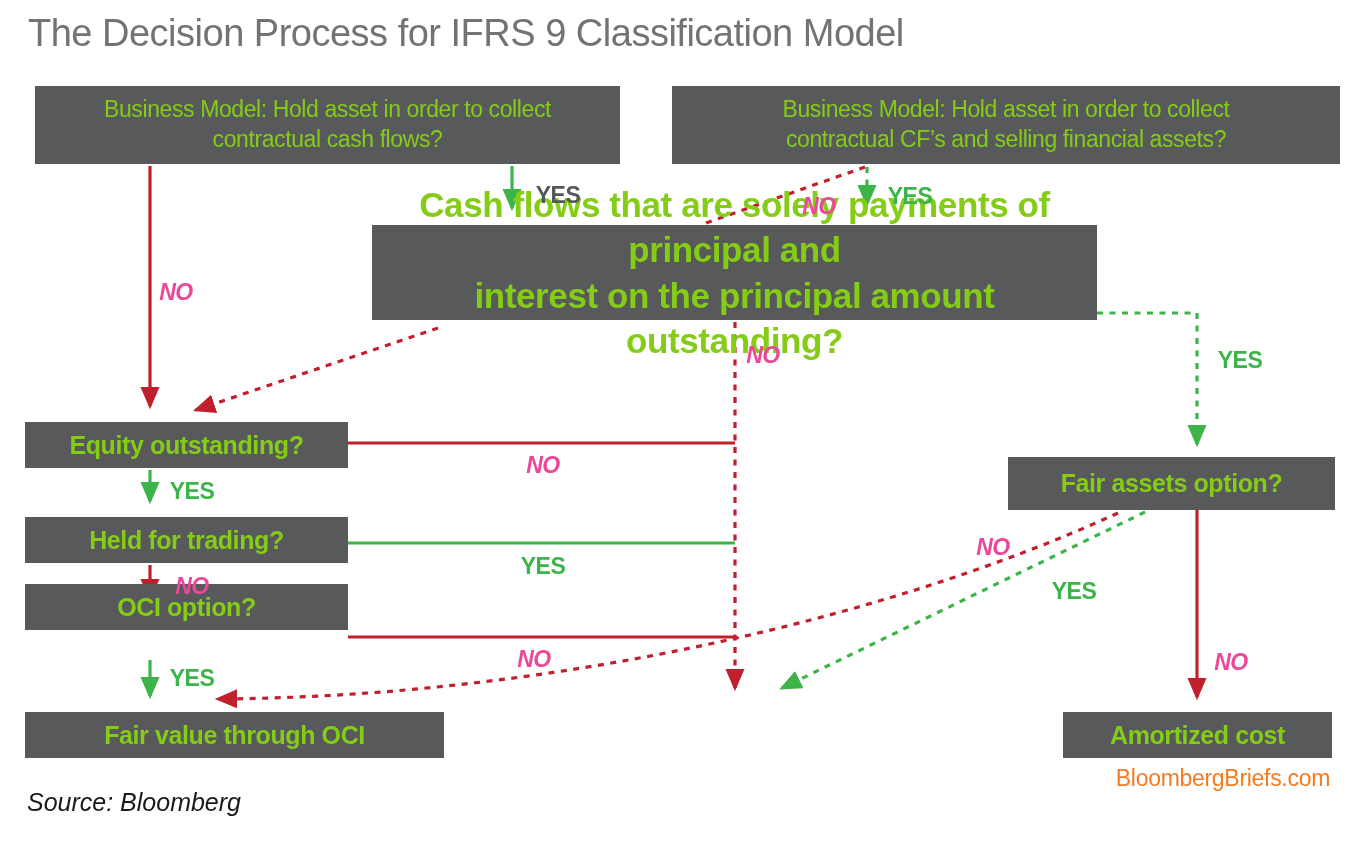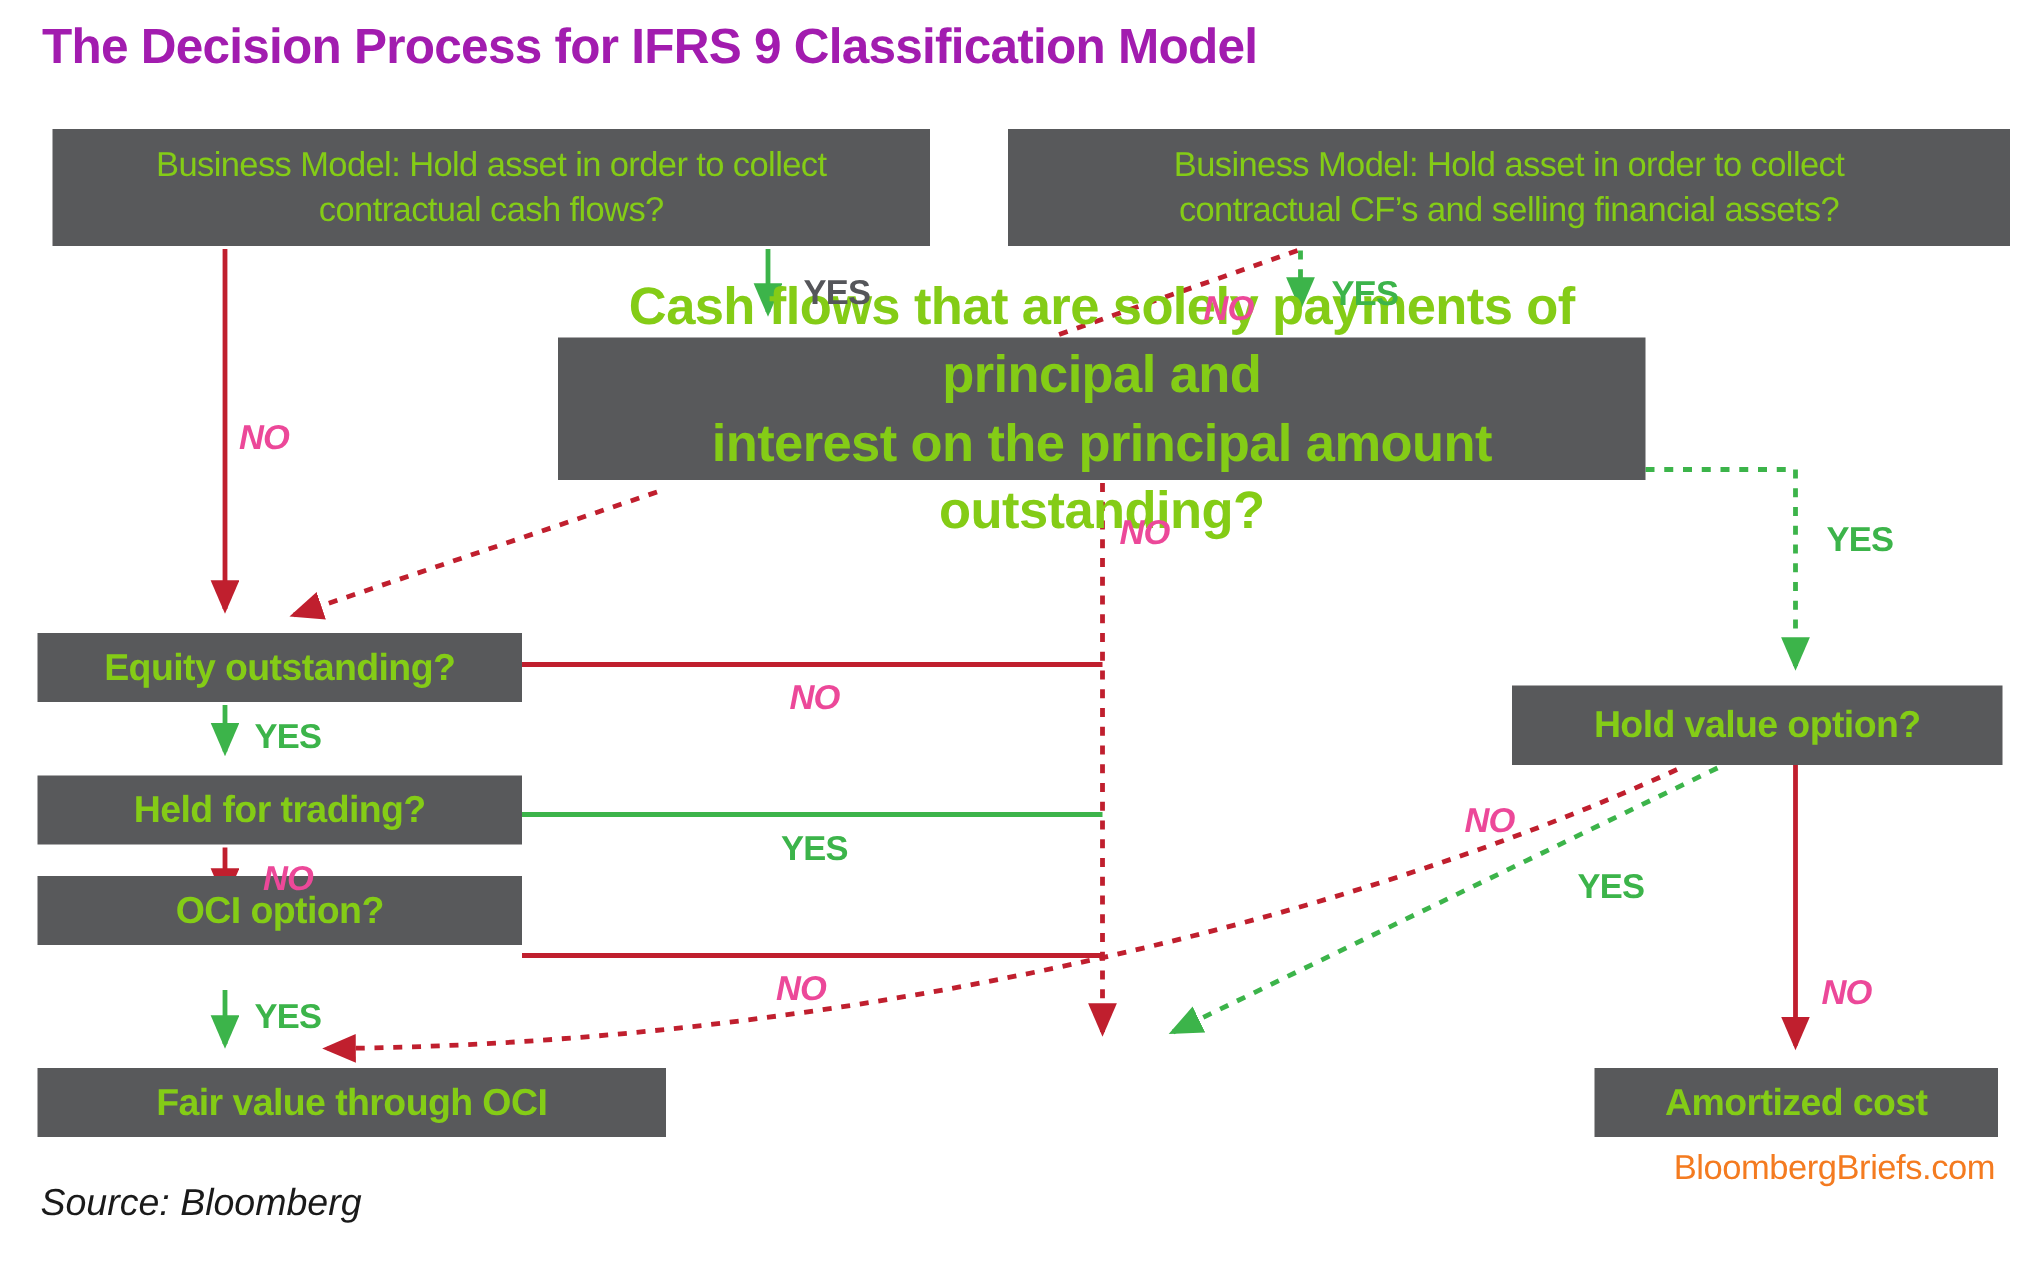--- a/index.html
+++ b/index.html
@@ -5,21 +5,21 @@
   html,body{margin:0;padding:0;background:#ffffff;}
   #canvas{
     position:relative;
     width:1359px;height:842px;
     background:#ffffff;
     font-family:"Liberation Sans", sans-serif;
     overflow:hidden;
   }
   #title{
     position:absolute;left:28px;top:12px;width:1200px;
-    font-size:33px;font-weight:bold;color:#a21caf;
+    font-size:38px;font-weight:normal;color:#737373;
     letter-spacing:-0.5px;
   }
   .box{
     position:absolute;
     background:#58595b;
     color:#84cc16;
     display:flex;align-items:center;justify-content:center;
     text-align:center;
     white-space:pre-line;
     line-height:1.3;
@@ -93,21 +93,21 @@
 
   <div class="box sppi" style="left:372px;top:225px;width:725px;height:95px;">Cash flows that are solely payments of principal and
 interest on the principal amount outstanding?</div>
 
   <div class="box b" style="left:25px;top:422px;width:323px;height:46px;">Equity outstanding?</div>
 
   <div class="box b" style="left:25px;top:517px;width:323px;height:46px;">Held for trading?</div>
 
   <div class="box b" style="left:25px;top:584px;width:323px;height:46px;">OCI option?</div>
 
-  <div class="box b" style="left:1008px;top:457px;width:327px;height:53px;">Hold value option?</div>
+  <div class="box b" style="left:1008px;top:457px;width:327px;height:53px;">Fair assets option?</div>
 
   <div class="box b" style="left:25px;top:712px;width:419px;height:46px;">Fair value through OCI</div>
 
 
   <div class="box b" style="left:1063px;top:712px;width:269px;height:46px;text-align:right;">Amortized cost</div>
 
   <div class="elabel no" style="left:176px;top:292px;">NO</div>
   <div class="elabel gray" style="left:558px;top:195px;">YES</div>
   <div class="elabel no" style="left:819px;top:206px;">NO</div>
   <div class="elabel yes" style="left:910px;top:196px;">YES</div>

